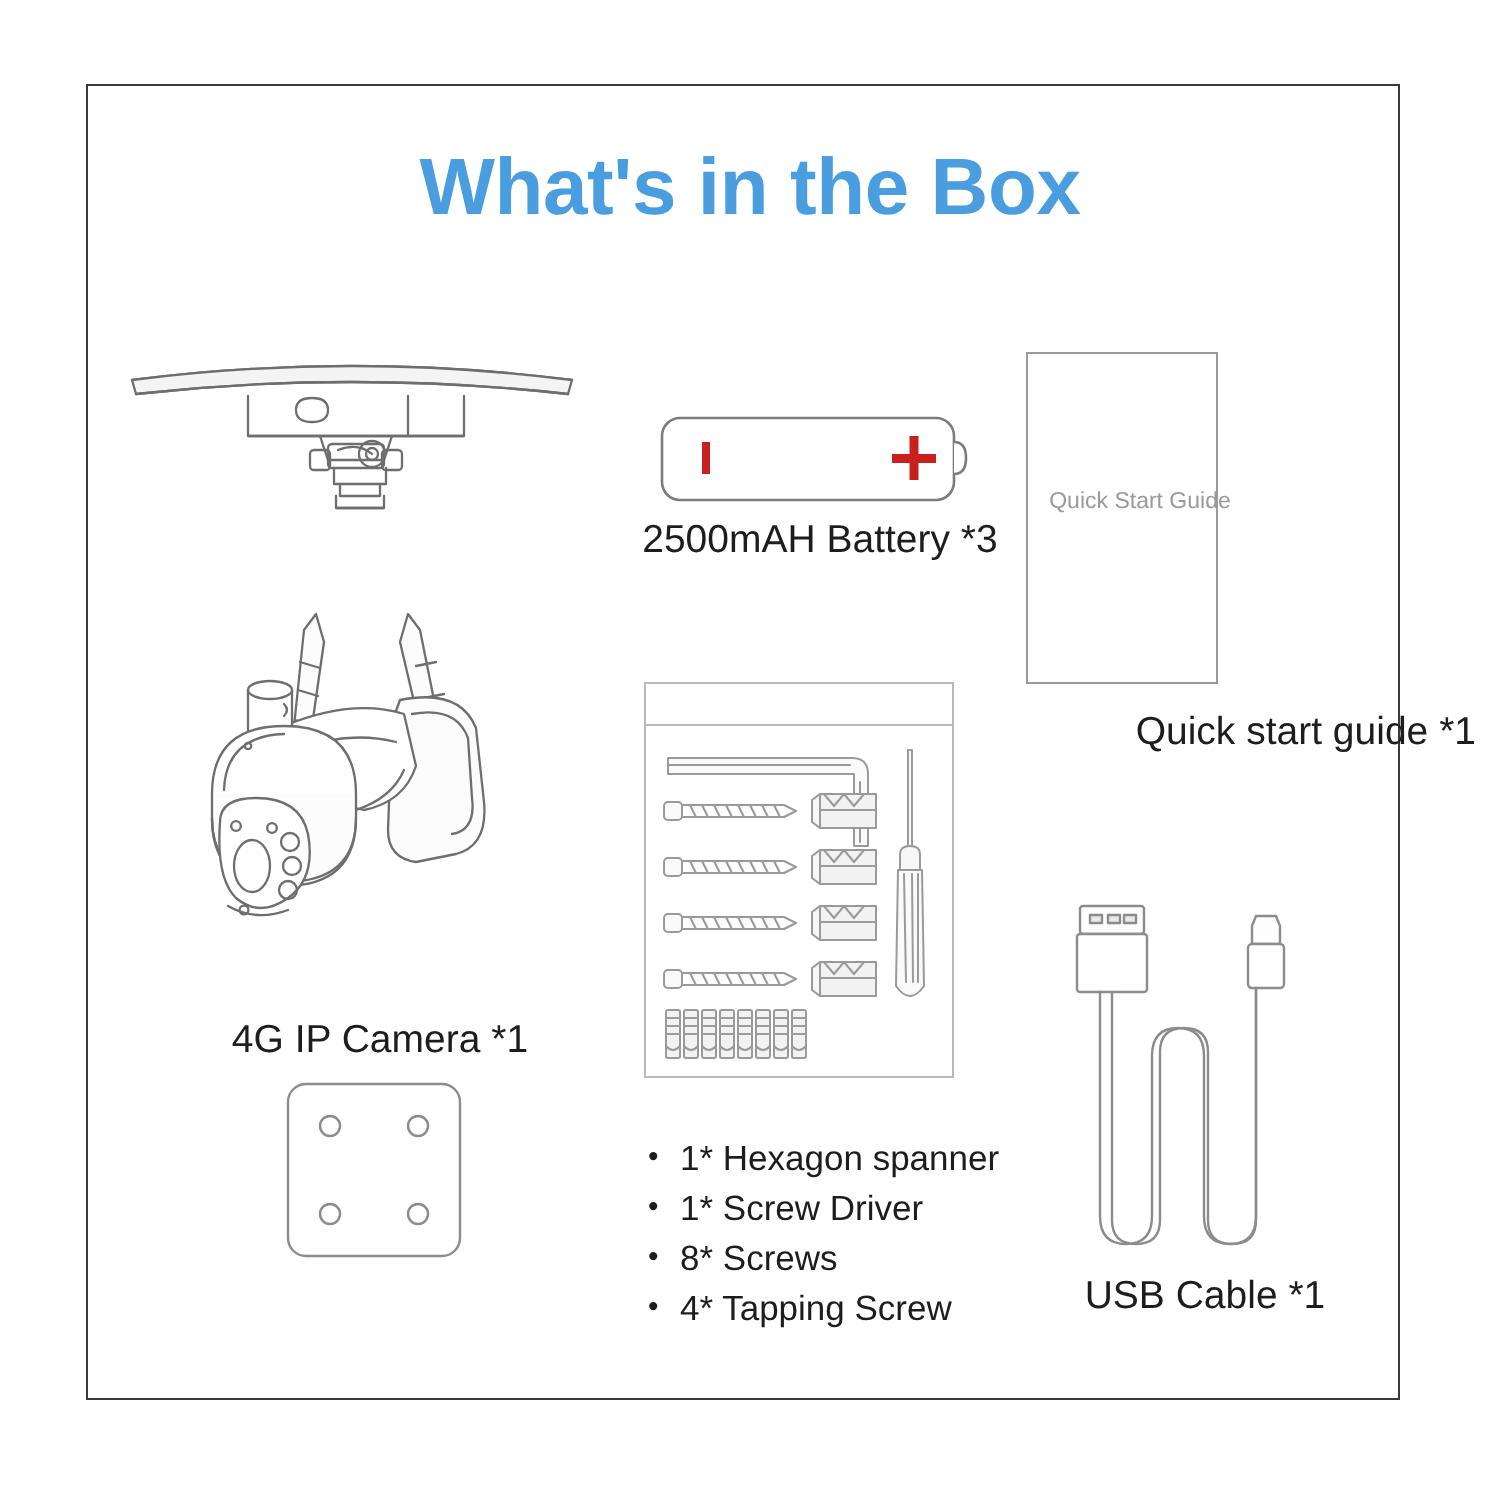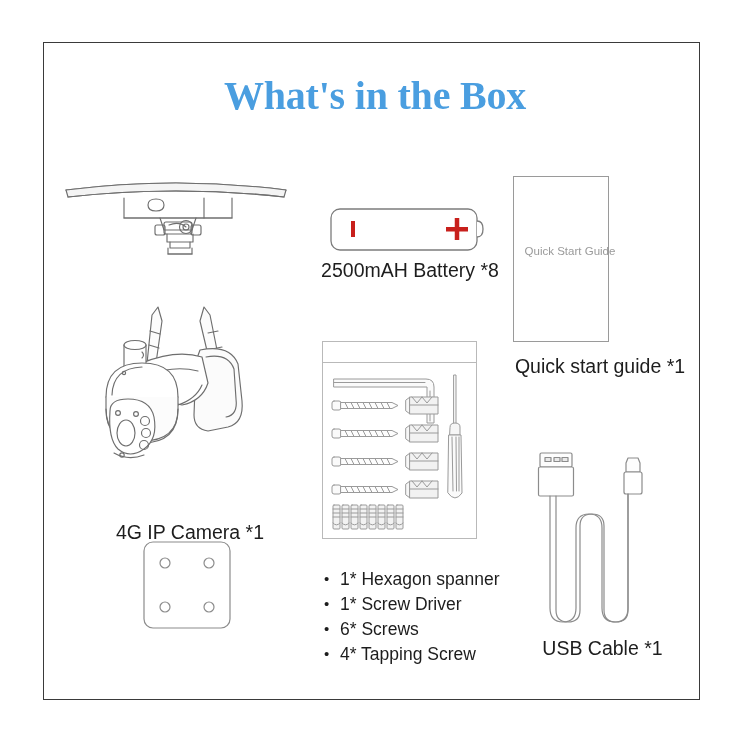--- a/index.html
+++ b/index.html
@@ -36,21 +36,21 @@
   #title {
     position: absolute;
     left: 0;
     top: 72px;
     width: 750px;
     text-align: center;
     font-size: 40px;
     font-weight: bold;
     color: #4a9ee0;
     letter-spacing: -0.2px;
-    font-family: Liberation Serif, serif;
+    font-family: Liberation Sans, sans-serif;
   }
 
   .caption {
     position: absolute;
     font-size: 19.5px;
     color: #1d1d1d;
     font-family: "Liberation Sans", sans-serif;
     white-space: nowrap;
   }
   .caption-center {
@@ -183,26 +183,26 @@
         <rect x="1" y="2" width="146" height="41" rx="9" fill="#ffffff"></rect>
         <path d="M147 14 q6 0 6 8 q0 8 -6 8" fill="#ffffff"></path>
       </g>
       <rect x="21" y="14" width="4" height="16" fill="#c8201c"></rect>
       <g fill="#c8201c">
         <rect x="116" y="20" width="22" height="4.5"></rect>
         <rect x="124.75" y="11" width="4.5" height="22"></rect>
       </g>
     </svg>
   </div>
-  <div class="caption caption-center" style="left:300px; top:259px; width:220px;">2500mAH Battery  *8</div>
+  <div class="caption caption-center" style="left:300px; top:259px; width:220px;">2500mAH Battery  *3</div>
 
   <div id="qsg-box">
     <div id="qsg-box-label">Quick Start Guide</div>
   </div>
-  <div class="caption caption-center" style="left:490px; top:355px; width:220px;">Quick start guide  *1</div>
+  <div class="caption caption-center" style="left:518px; top:355px; width:220px;text-align:right;">Quick start guide  *1</div>
 
   <div class="art" style="left:96px; top:305px; width:190px; height:200px;">
     <svg width="190" height="200" viewBox="0 0 190 200">
       <g fill="none" stroke="#6e6e6e" stroke-width="1.15" stroke-linejoin="round" stroke-linecap="round">
 
         <path d="M62 2 L56 10 L50 68 L58 72 L66 16 Z" fill="#fcfcfc"></path>
         <path d="M54 26 L64 29"></path>
         <path d="M53 40 L63 43"></path>
         <path d="M51.5 55 L61 58"></path>
 
@@ -234,21 +234,21 @@
         <circle cx="49" cy="116" r="4.5"></circle>
         <circle cx="50" cy="128" r="4.5"></circle>
         <circle cx="48" cy="140" r="4.5"></circle>
         <circle cx="22" cy="108" r="2.4"></circle>
         <circle cx="40" cy="109" r="2.4"></circle>
         <path d="M18 148 q14 8 30 2"></path>
         <circle cx="26" cy="150" r="2.2"></circle>
       </g>
     </svg>
   </div>
-  <div class="caption caption-center" style="left:80px; top:509px; width:220px;margin-top:12px;">4G IP Camera  *1</div>
+  <div class="caption caption-center" style="left:80px; top:509px; width:220px;">4G IP Camera  *1</div>
 
   <div id="screwkit-box">
     <div id="screwkit-flap"></div>
   </div>
   <div class="art" style="left:330px; top:371px; width:140px; height:162px;">
     <svg width="140" height="162" viewBox="0 0 140 162">
       <g fill="none" stroke="#9a9a9a" stroke-width="1" stroke-linejoin="round" stroke-linecap="round">
 
         <path d="M4 8 L96 8 q8 0 8 8 L104 52 L97 52 L97 16 L4 16 Z" fill="#fafafa"></path>
         <path d="M4 11.5 L95 11.5"></path>
@@ -346,21 +346,21 @@
           <rect x="66" y="134" width="7" height="24" rx="1" fill="#f2f2f2"></rect>
           <path d="M66 152 q3.5 4 7 0"></path>
           <path d="M66 138 L73 138 M66 142 L73 142 M66 146 L73 146"></path>
         </g>
       </g>
     </svg>
   </div>
   <div id="screwkit-list">
     <div class="li">1* Hexagon spanner</div>
     <div class="li">1* Screw Driver</div>
-    <div class="li">6* Screws</div>
+    <div class="li">8* Screws</div>
     <div class="li">4* Tapping Screw</div>
   </div>
 
   <div class="art" style="left:143px; top:541px; width:88px; height:88px;">
     <svg width="88" height="88" viewBox="0 0 88 88">
       <g fill="none" stroke="#8c8c8c" stroke-width="1.2">
         <rect x="1" y="1" width="86" height="86" rx="9" fill="#ffffff"></rect>
         <circle cx="22" cy="22" r="5"></circle>
         <circle cx="66" cy="22" r="5"></circle>
         <circle cx="22" cy="66" r="5"></circle>

